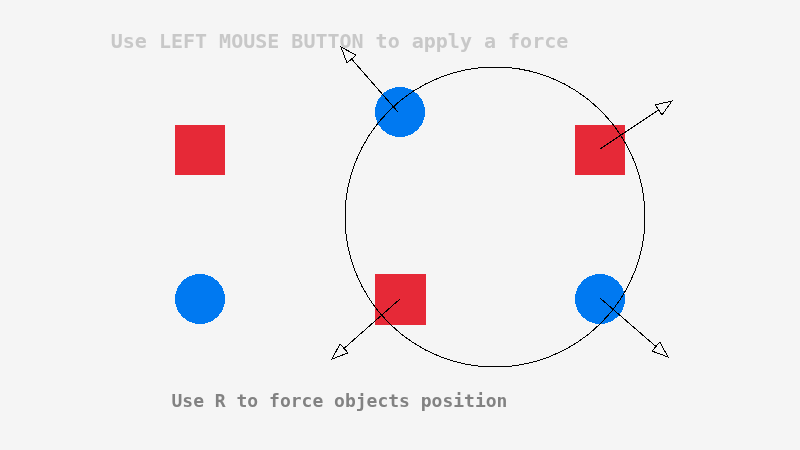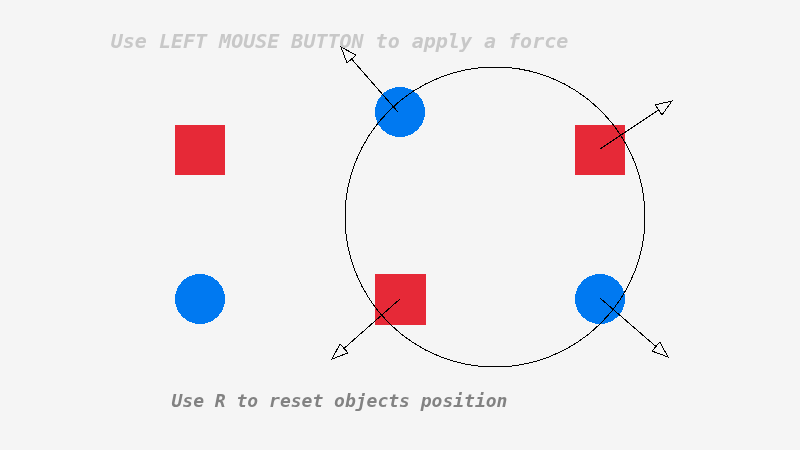--- a/index.html
+++ b/index.html
@@ -27,21 +27,20 @@
   }
   .hint {
     position: absolute;
     left: 0;
     width: 679px;
     text-align: center;
     white-space: pre;
     line-height: 20px;
     letter-spacing: 0px;
     user-select: none;
-    font-style: italic;
   }
   .hint-top {
     top: 31px;
     font-size: 20px;
     font-weight: bold;
     color: #C8C8C8;
   }
   .hint-bottom {
     top: 391px;
     font-size: 18px;
@@ -64,14 +63,14 @@
       <line x1="398" y1="112" x2="351.54917001276664" y2="59.02975527771636" stroke="#000000" stroke-width="1"></line>
       <polygon points="341,47 356.06032824191027,55.073816522928865 347.038011783623,62.98569403250386" fill="none" stroke="#000000" stroke-width="1"></polygon>
       <line x1="600" y1="149" x2="658.6871952905944" y2="109.87520313960367" stroke="#000000" stroke-width="1"></line>
       <polygon points="672,101 662.0153964679458,114.86750490563074 655.358994113243,104.8829013735766" fill="none" stroke="#000000" stroke-width="1"></polygon>
       <line x1="400" y1="299" x2="343.9974056858415" y2="348.41405380661047" stroke="#000000" stroke-width="1"></line>
       <polygon points="332,359 340.02767586332044,343.9150266744199 347.96713550836256,352.91308093880104" fill="none" stroke="#000000" stroke-width="1"></polygon>
       <line x1="600" y1="298" x2="655.9148405231662" y2="346.51434692451187" stroke="#000000" stroke-width="1"></line>
       <polygon points="668,357 651.9827206198581,351.0462817283246 659.8469604264742,341.98241212069917" fill="none" stroke="#000000" stroke-width="1"></polygon>
     </svg>
   <div class="hint hint-top">Use LEFT MOUSE BUTTON to apply a force</div>
-  <div class="hint hint-bottom">Use R to reset objects position</div>
+  <div class="hint hint-bottom">Use R to force objects position</div>
 </div>
 
 </body></html>

